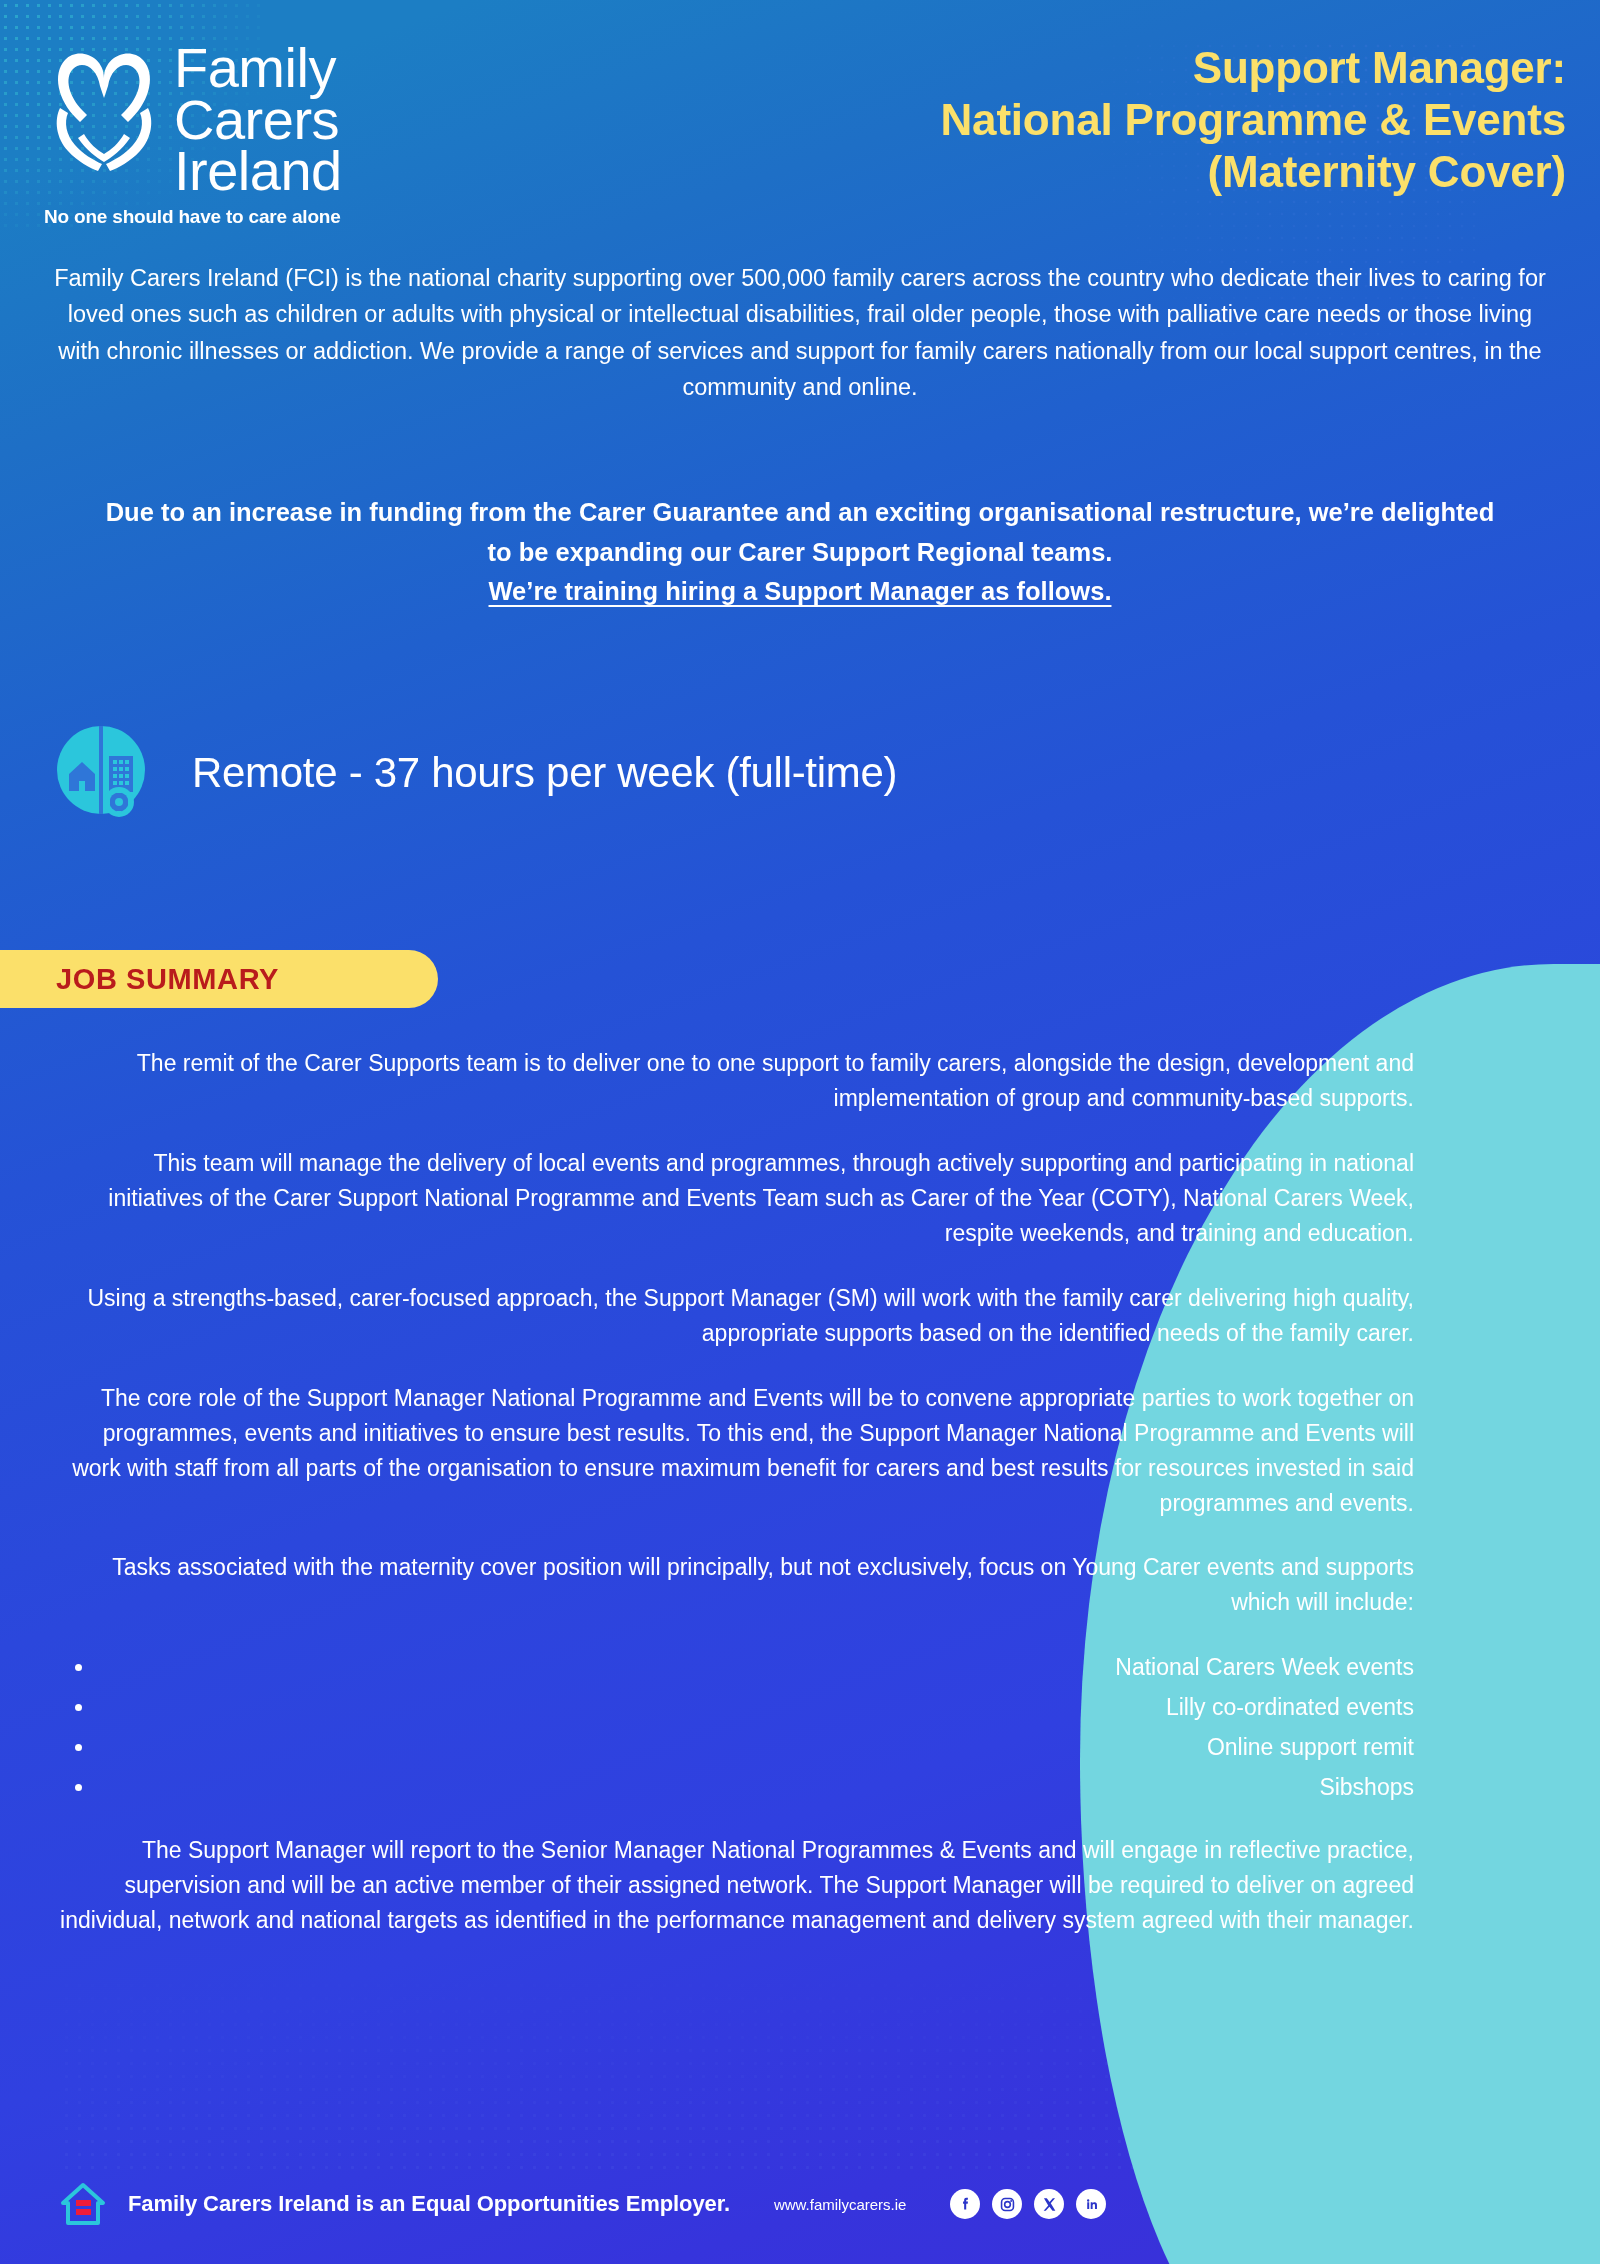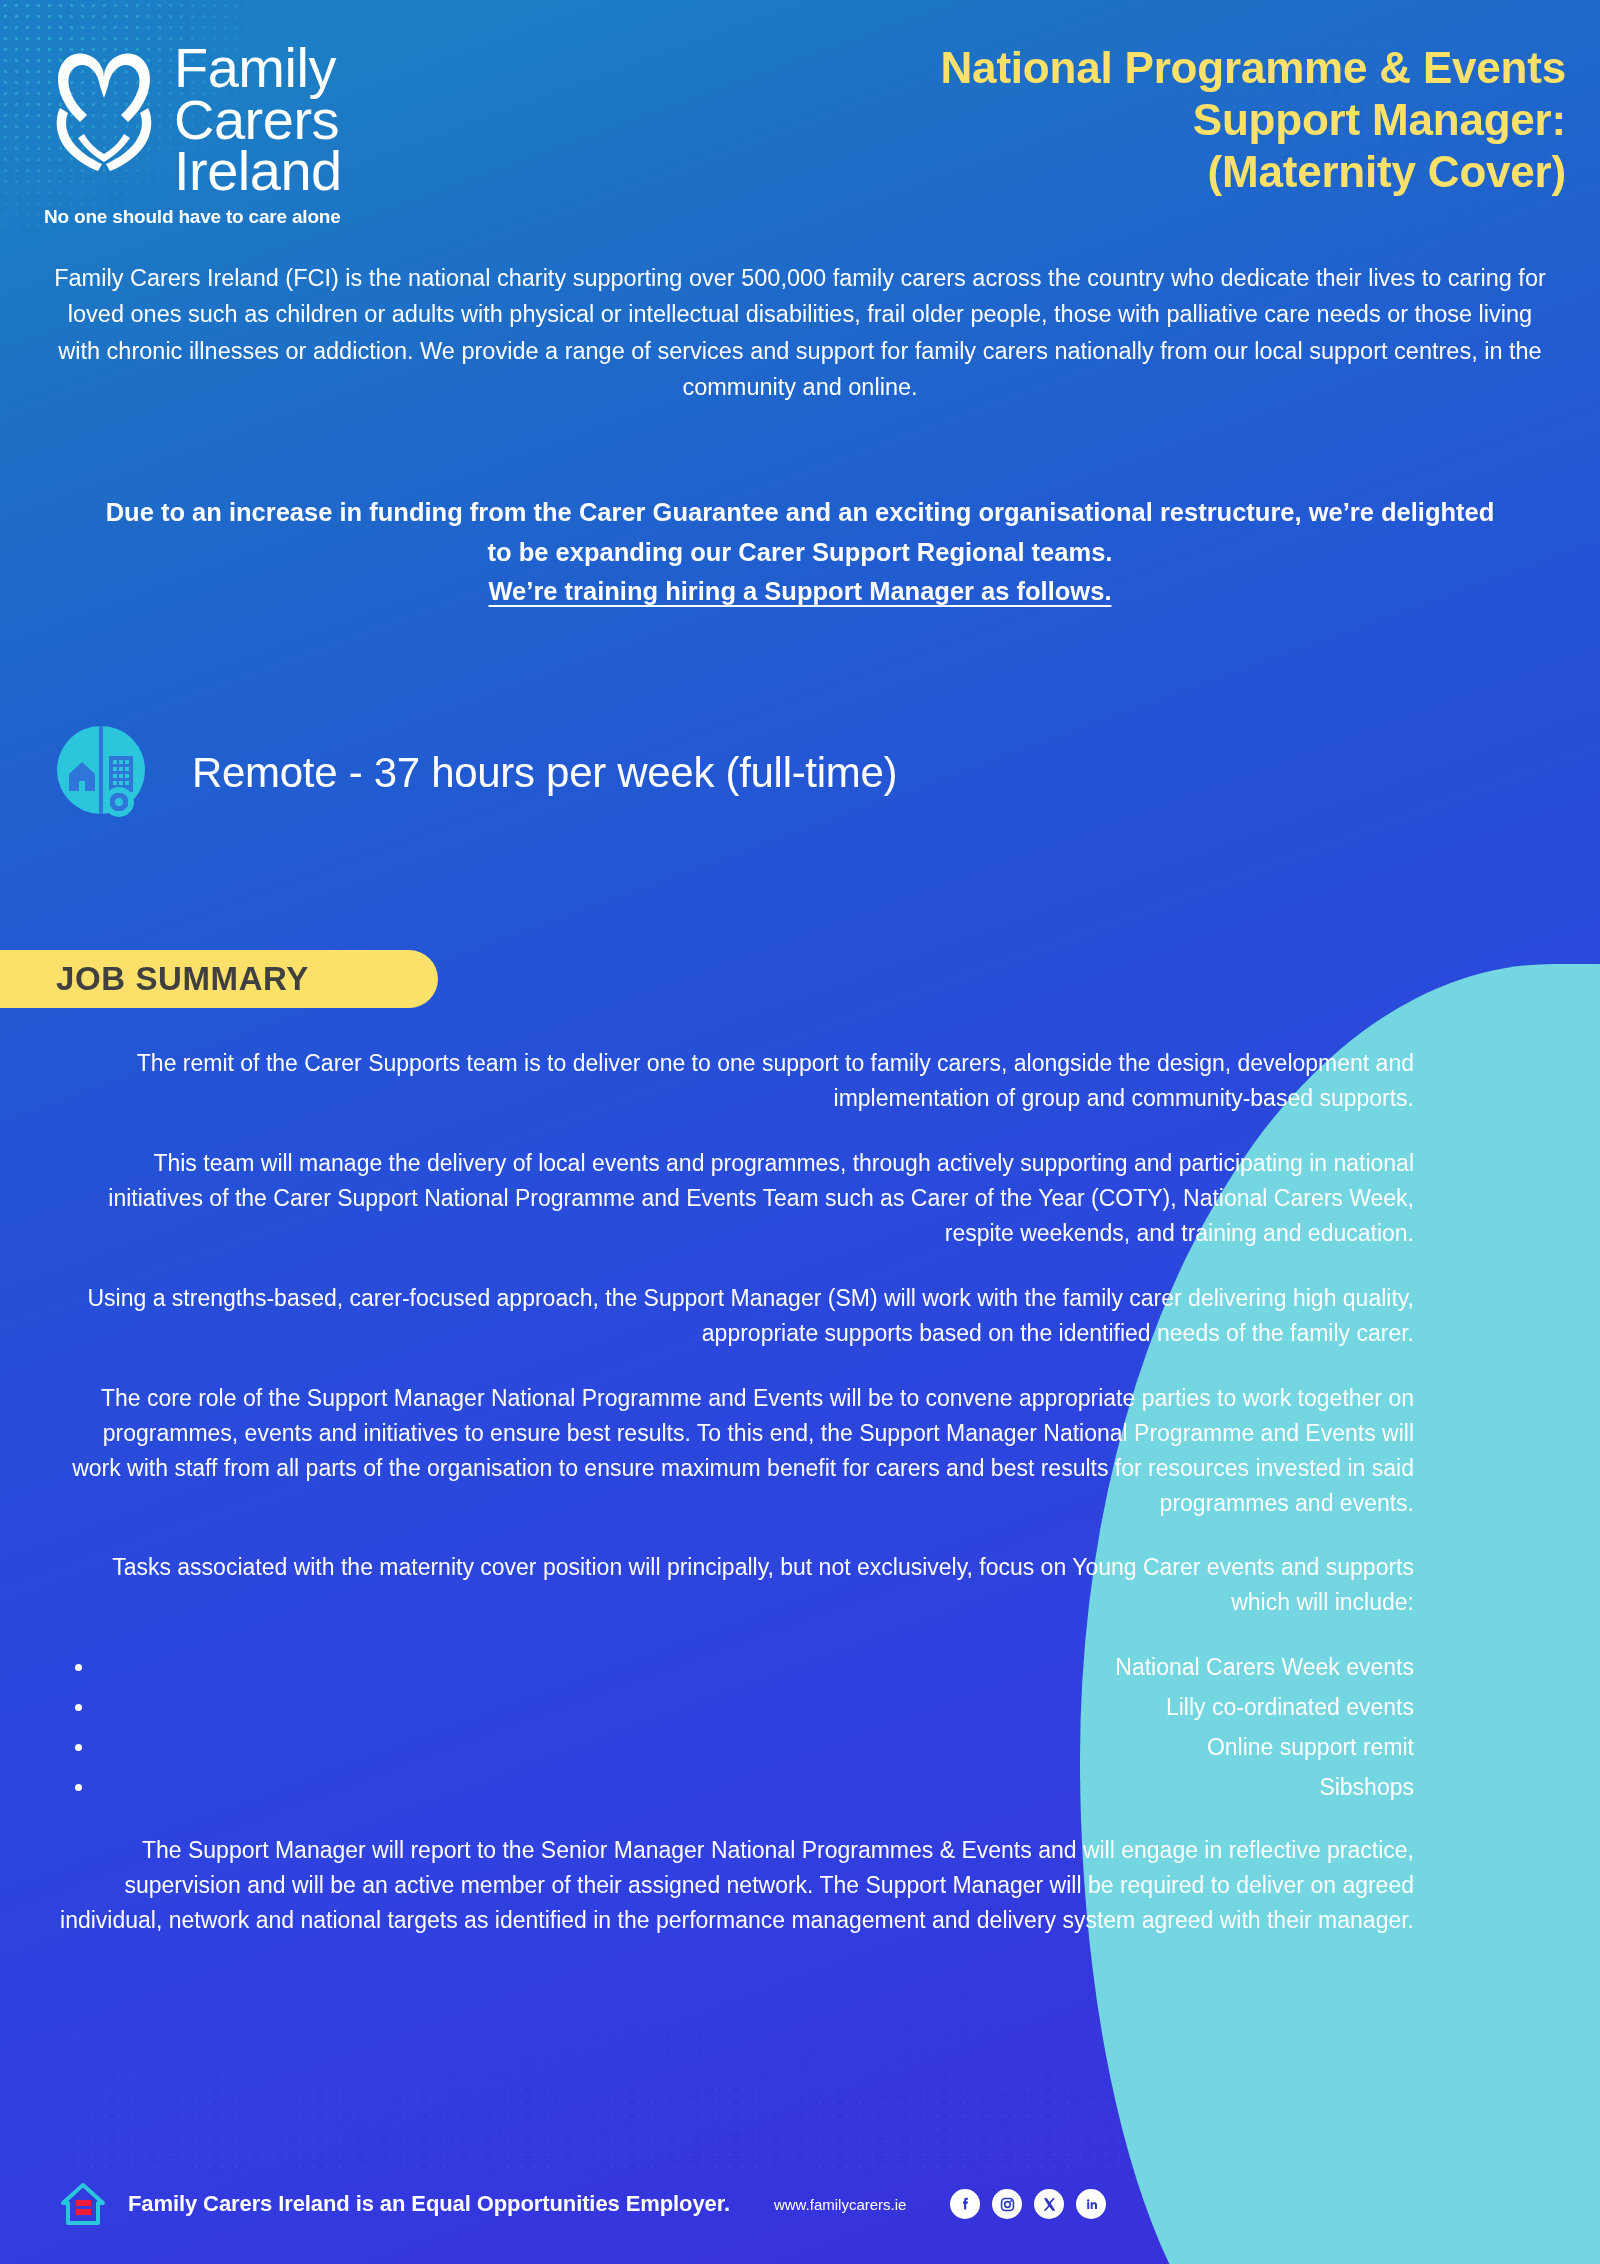--- a/index.html
+++ b/index.html
@@ -177,22 +177,22 @@
     height: 58px;
     min-width: 438px;
     background: #FBE06A;
     border-radius: 0 34px 34px 0;
     display: flex;
     align-items: center;
     box-sizing: border-box;
     padding: 0 46px 0 56px;
   }
   .badge-text {
-    color: #404040;
-    font-size: 33px;
+    color: #b91c1c;
+    font-size: 29px;
     font-weight: bold;
     letter-spacing: 0.6px;
   }
 
   
   .body-copy {
     position: absolute;
     left: 54px;
     top: 1046px;
     width: 1360px;
@@ -281,22 +281,22 @@
         <div class="logo-words">
           <div>Family</div>
           <div>Carers</div>
           <div>Ireland</div>
         </div>
       </div>
       <div class="logo-tagline">No one should have to care alone</div>
     </div>
 
     <div class="job-title">
+      <div>Support Manager:</div>
       <div>National Programme &amp; Events</div>
-      <div>Support Manager:</div>
       <div>(Maternity Cover)</div>
     </div>
   </div>
 
   <div class="intro">Family Carers Ireland (FCI) is the national charity supporting over 500,000 family carers across the country who dedicate their lives to caring for loved ones such as children or adults with physical or intellectual disabilities, frail older people, those with palliative care needs or those living with chronic illnesses or addiction. We provide a range of services and support for family carers nationally from our local support centres, in the community and online.</div>
 
   <div class="highlight">
     <span>Due to an increase in funding from the Carer Guarantee and an exciting organisational restructure, we’re delighted to be expanding our Carer Support Regional teams.</span>
     <br>
     <span class="underlined">We’re training hiring a Support Manager as follows.</span>

